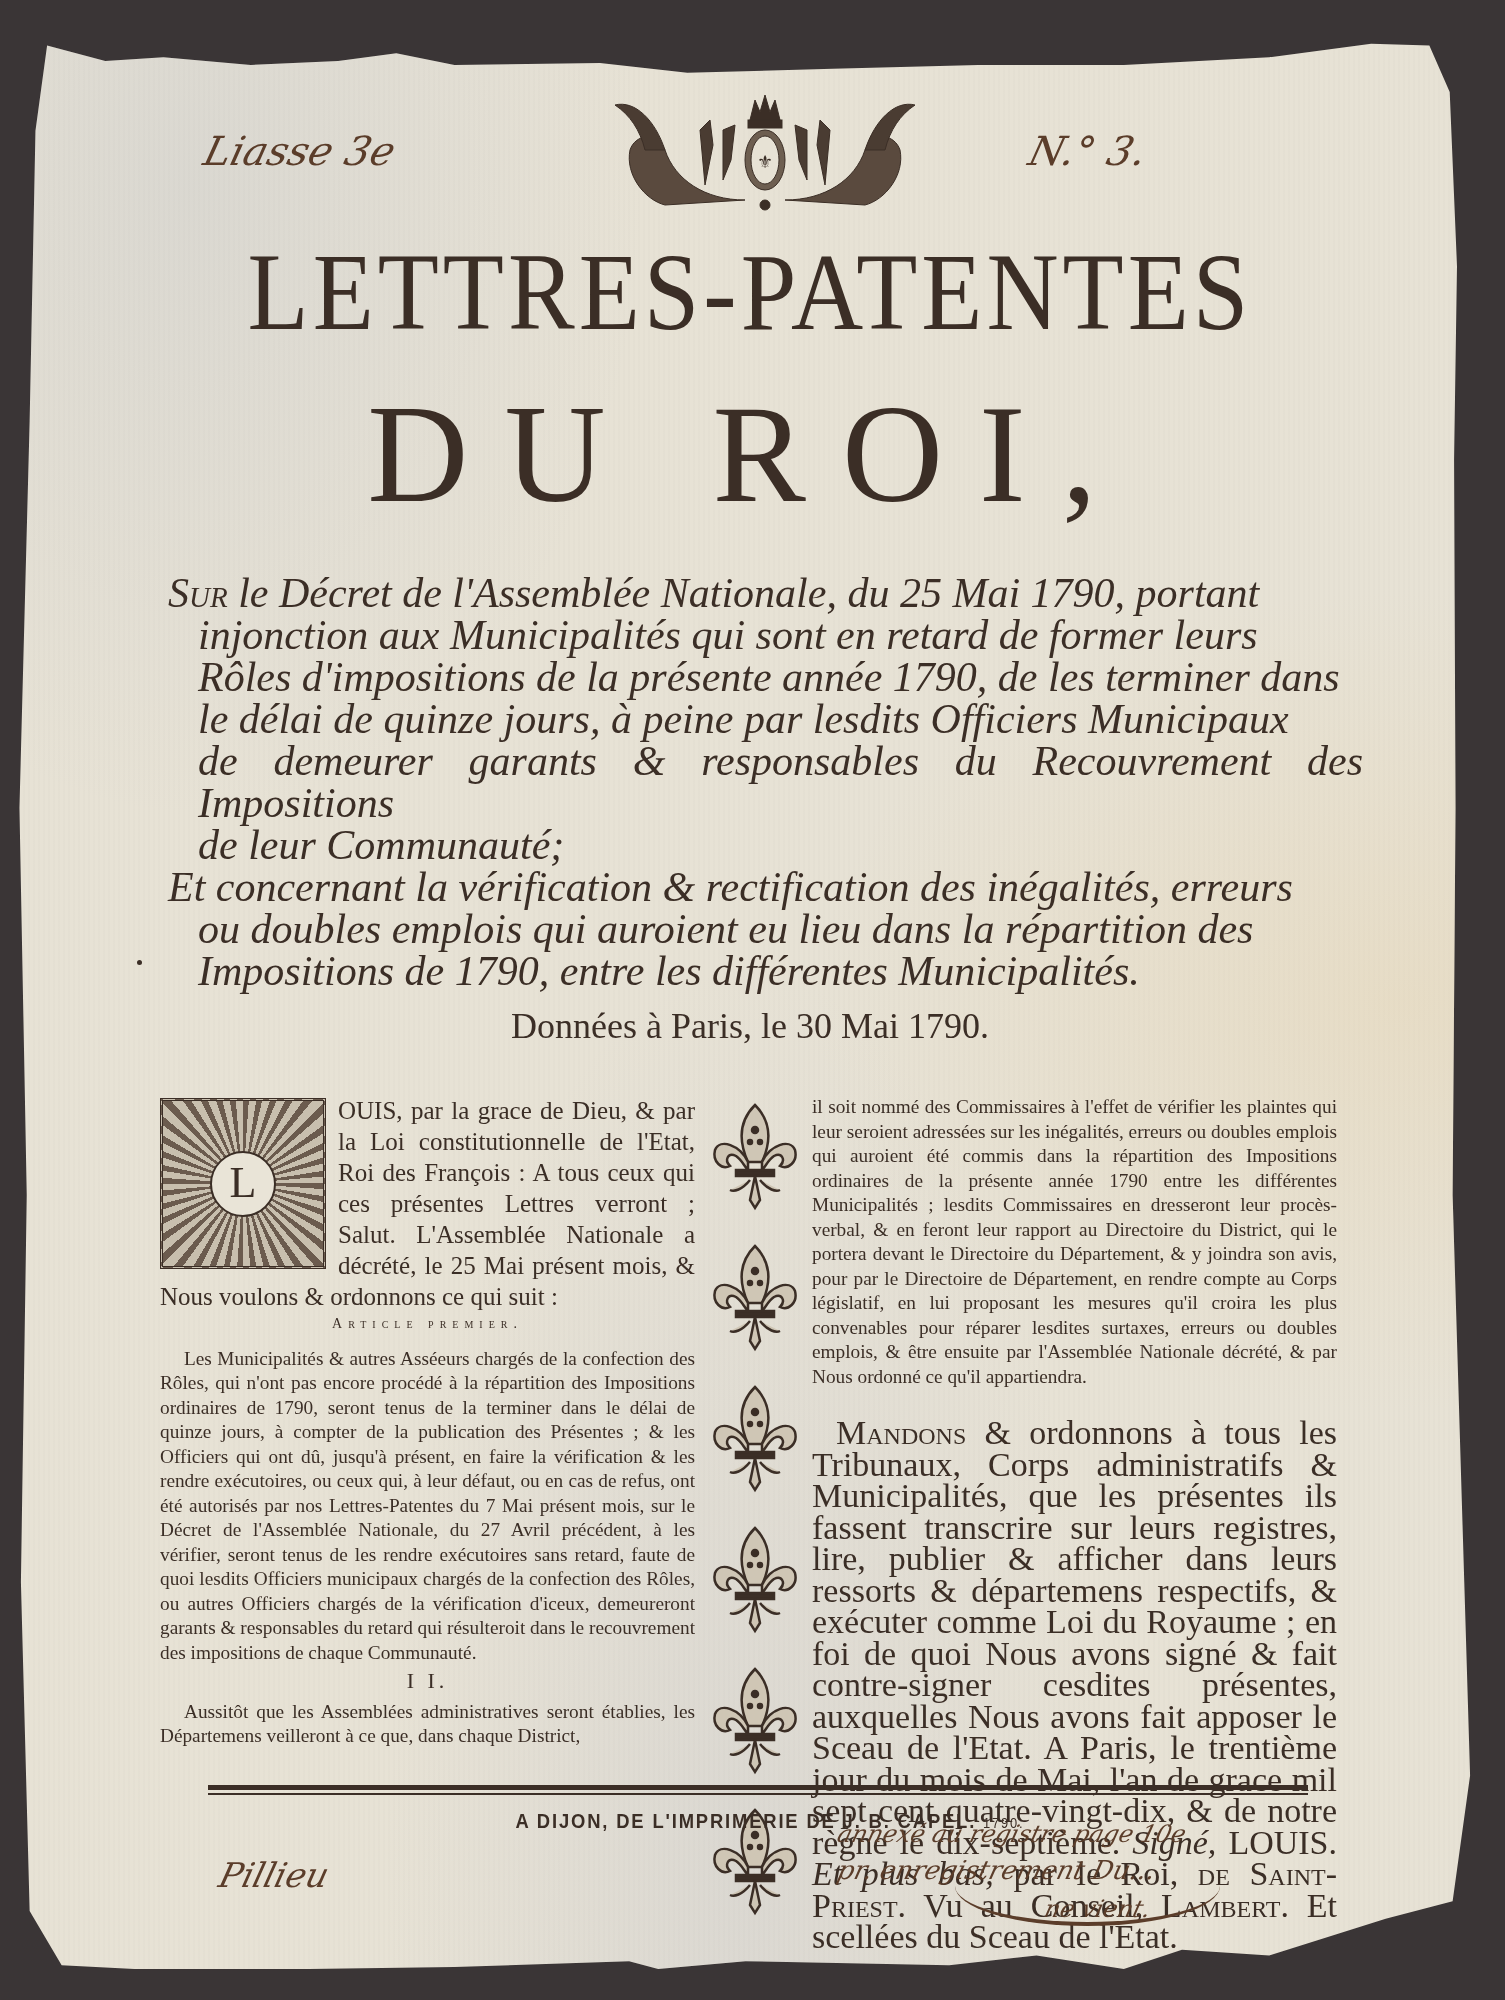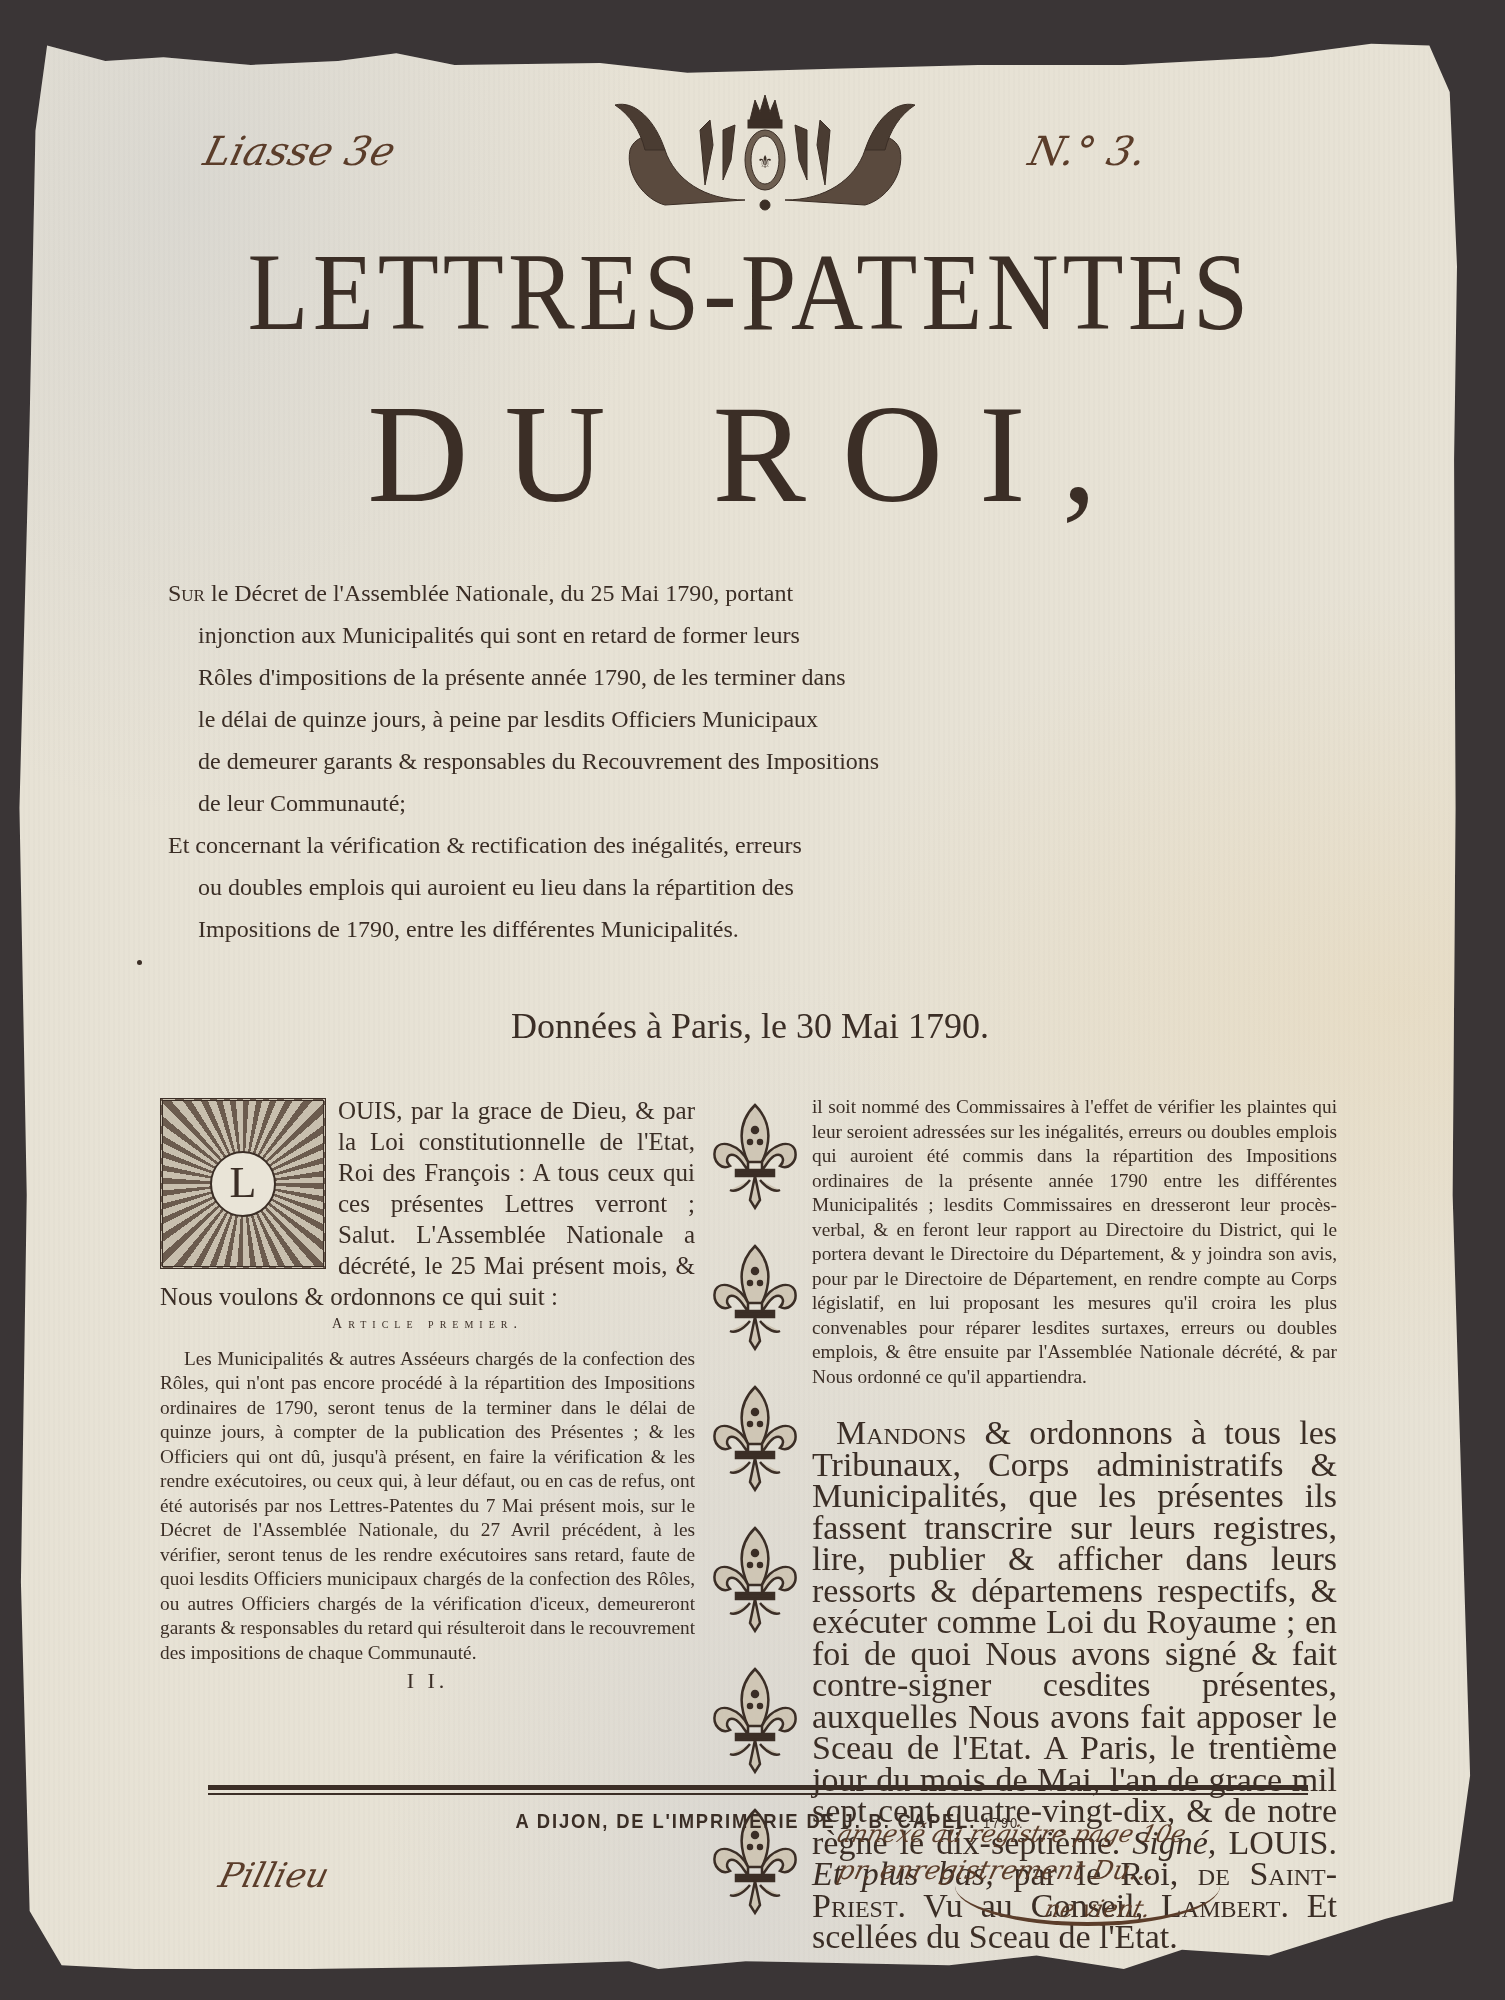--- a/index.html
+++ b/index.html
@@ -47,21 +47,21 @@
     left:140px; top:243px; width:1220px; text-align:center;
     font-size:100px; letter-spacing:4px; line-height:1; font-weight:normal;
     transform:scaleY(1.1);
   }
   .title2 {
     left:140px; top:384px; width:1220px; text-align:center;
     font-size:140px; letter-spacing:36px; line-height:1;
   }
   .subtitle {
     left:168px; top:572px; width:1195px;
-    font-size:24px; line-height:42px; text-align:justify;
+    font-style:italic; font-size:42px; line-height:42px; text-align:justify;
   }
   .subtitle .para { text-indent:0; padding-left:30px; }
   .subtitle .para .lead { margin-left:-30px; }
   .sc { font-variant:small-caps; }
   .date-line {
     left:140px; top:1005px; width:1220px; text-align:center; font-size:36px;
   }
   
   .col-left { left:160px; top:1095px; width:535px; font-size:19.3px; line-height:24.5px; text-align:justify; }
   .col-right { left:812px; top:1095px; width:525px; font-size:19.3px; line-height:24.5px; text-align:justify; }
@@ -147,20 +147,21 @@
 
 <div class="abs col-left">
   <div class="dropcap">
     <div class="dropcap-circle">L</div>
   </div>
   <div class="lead-text">OUIS, par la grace de Dieu, &amp; par la Loi constitutionnelle de l'Etat, Roi des François : A tous ceux qui ces présentes Lettres verront ; Salut. L'Assemblée Nationale a décrété, le 25 Mai présent mois, &amp; Nous voulons &amp; ordonnons ce qui suit :</div>
   <div style="clear:both"></div>
   <div class="article-head">Article premier.</div>
   <div class="indent">Les Municipalités &amp; autres Asséeurs chargés de la confection des Rôles, qui n'ont pas encore procédé à la répartition des Impositions ordinaires de 1790, seront tenus de la terminer dans le délai de quinze jours, à compter de la publication des Présentes ; &amp; les Officiers qui ont dû, jusqu'à présent, en faire la vérification &amp; les rendre exécutoires, ou ceux qui, à leur défaut, ou en cas de refus, ont été autorisés par nos Lettres-Patentes du 7 Mai présent mois, sur le Décret de l'Assemblée Nationale, du 27 Avril précédent, à les vérifier, seront tenus de les rendre exécutoires sans retard, faute de quoi lesdits Officiers municipaux chargés de la confection des Rôles, ou autres Officiers chargés de la vérification d'iceux, demeureront garants &amp; responsables du retard qui résulteroit dans le recouvrement des impositions de chaque Communauté.</div>
   <div class="article-num">I I.</div>
+  <div class="indent">Aussitôt que les Assemblées administratives seront établies, les Départemens veilleront à ce que, dans chaque District,</div>
 </div>
 
 <div class="abs fleurs">
   <svg class="fleur" viewBox="0 0 90 115">
       <use href="#fl"></use>
     </svg>
   <svg class="fleur" viewBox="0 0 90 115">
       <use href="#fl"></use>
     </svg>
   <svg class="fleur" viewBox="0 0 90 115">

